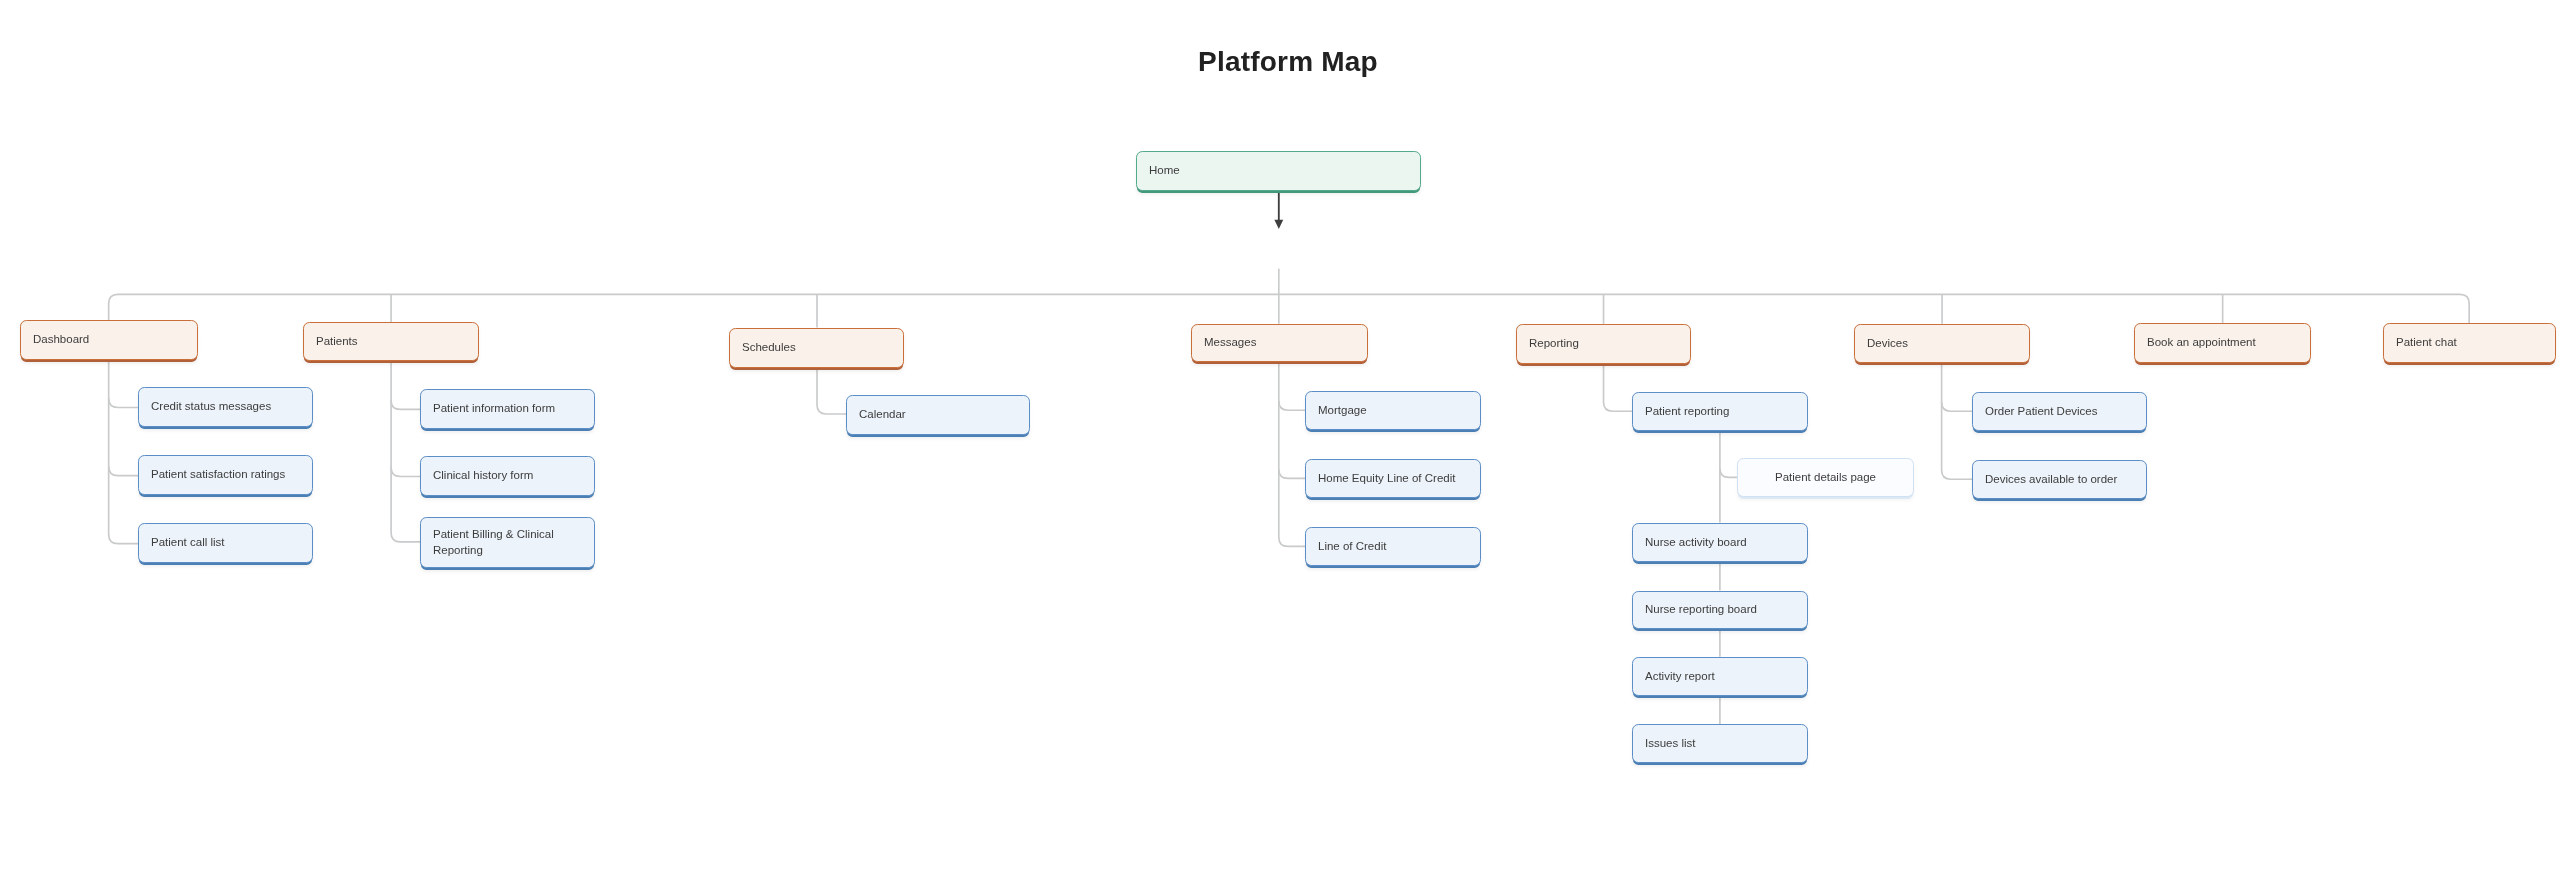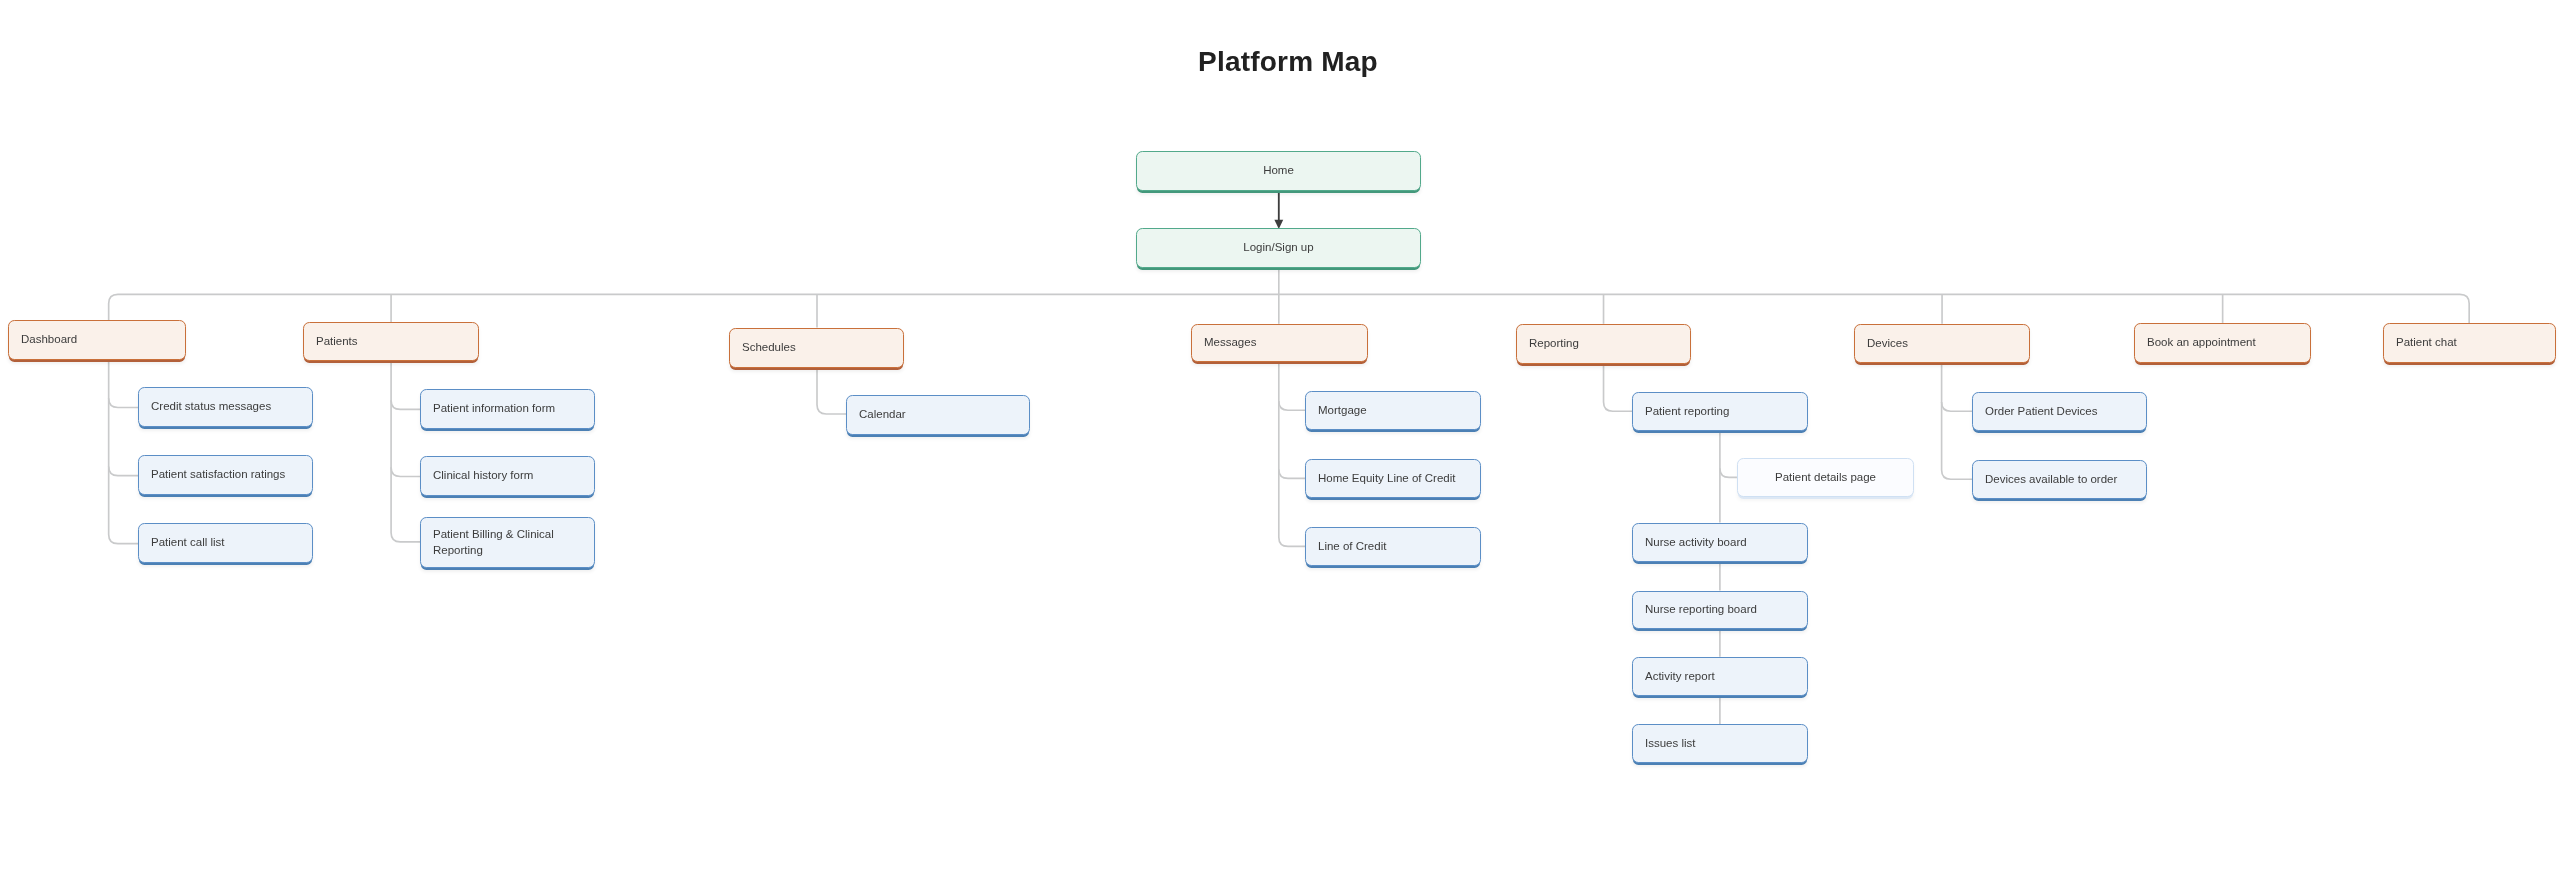--- a/index.html
+++ b/index.html
@@ -19,21 +19,20 @@
     display:flex;align-items:center;
     border-radius:6.4px;border:1.8px solid #999;
     padding:0 12px;font-size:11.5px;color:#3c3c3c;line-height:1.35;
     background:#fff;
   }
   .node span{display:block;}
   .node.green{
     border-color:var(--green-border,#52a98b);
     background:var(--green-fill,#ecf6f1);
     box-shadow:0 2.8px 0 -0.9px var(--green-shadow,#43987b),0 3.7px 3.7px rgba(0,0,0,.06);
-    justify-content:center;
   }
   .node.orange{
     border-color:var(--orange-border,#c9703a);
     background:var(--orange-fill,#faf1ea);
     box-shadow:0 2.8px 0 -0.9px var(--orange-shadow,#b2603a),0 3.7px 3.7px rgba(0,0,0,.06);
   }
   .node.blue{
     border-color:var(--blue-border,#5b8ec6);
     background:var(--blue-fill,#edf3fa);
     box-shadow:0 2.8px 0 -0.9px var(--blue-shadow,#4c80b4),0 3.7px 3.7px rgba(0,0,0,.06);
@@ -91,25 +90,22 @@
 
     <g>
       <path d="M 1390 207 L 1390 241" stroke="#3e3e3e" stroke-width="2" fill="none"></path>
       <polygon points="1390,249 1385.2,239 1394.8,239" fill="#3e3e3e" stroke="none"></polygon>
     </g>
   </svg>
 
   <div class="node green" style="left:1136px;top:151px;width:285px;height:40px">
     <span>Home</span>
   </div>
-  <div class="node green" style="left:1136px;top:228px;width:285px;height:40px">
-    <span>Login/Sign up</span>
-  </div>
 
-  <div class="node orange" style="left:8px;top:320px;width:178px;height:40px">
+  <div class="node orange" style="left:20px;top:320px;width:178px;height:40px">
     <span>Dashboard</span>
   </div>
   <div class="node orange" style="left:303px;top:322px;width:176px;height:39px">
     <span>Patients</span>
   </div>
   <div class="node orange" style="left:729px;top:328px;width:175px;height:40px">
     <span>Schedules</span>
   </div>
   <div class="node orange" style="left:1191px;top:324px;width:177px;height:38px">
     <span>Messages</span>

